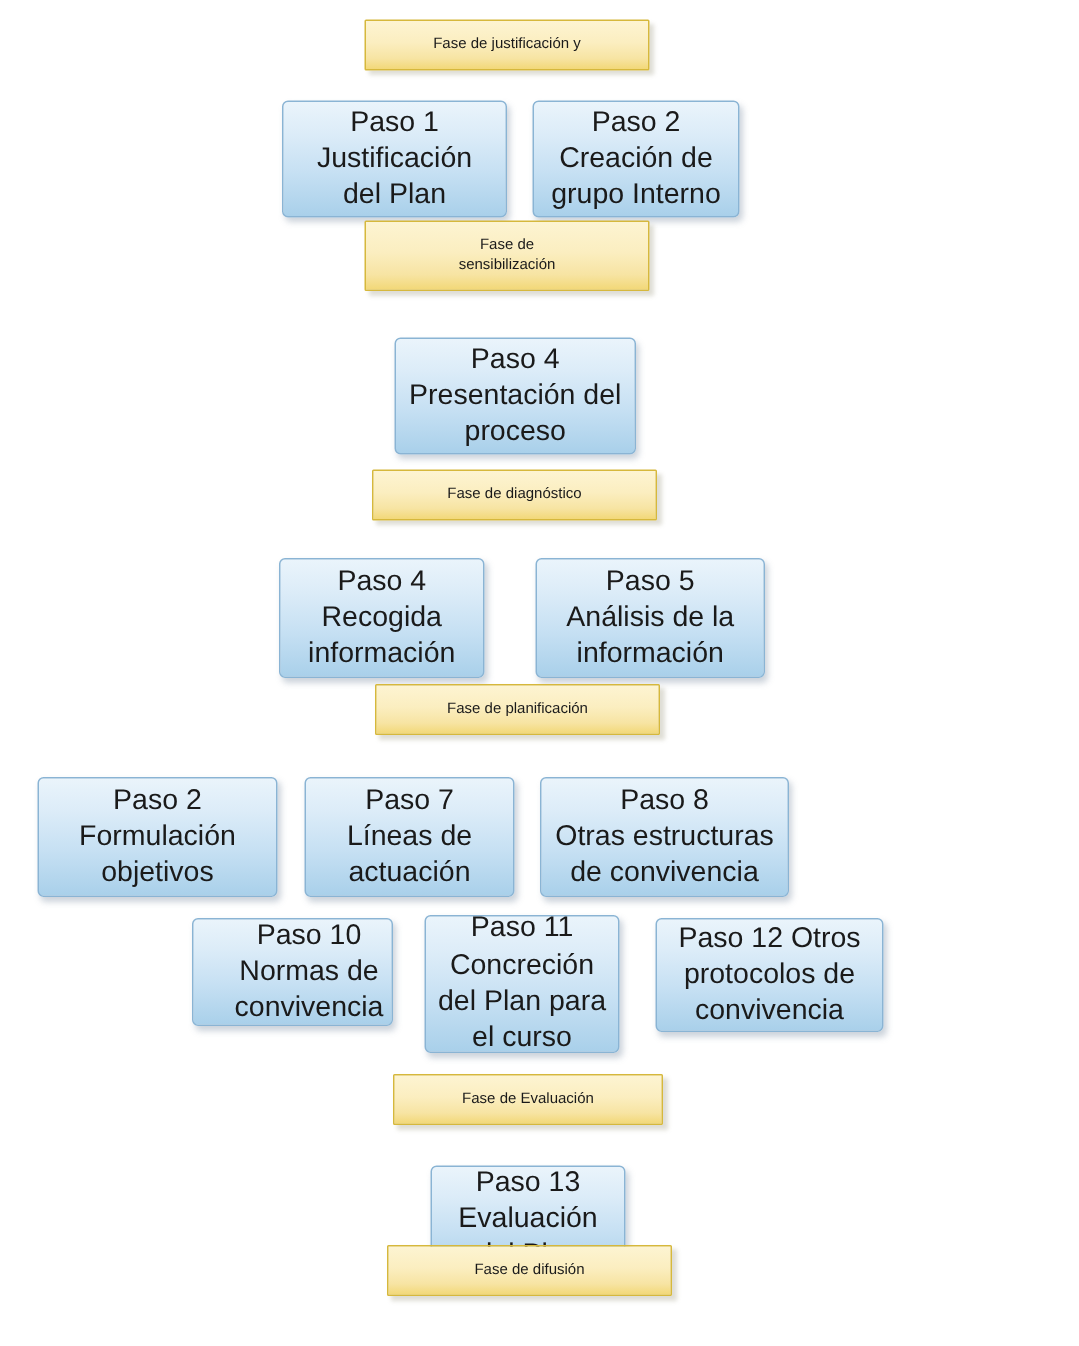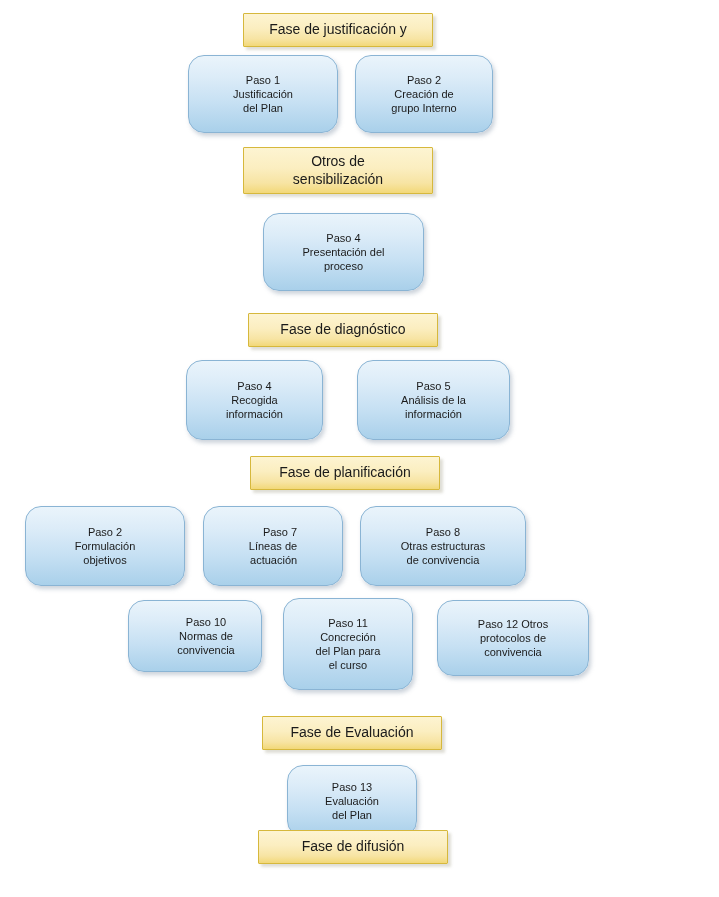--- a/index.html
+++ b/index.html
@@ -23,73 +23,74 @@
     display: flex;
     align-items: center;
     justify-content: center;
     text-align: center;
     color: #1a1a1a;
     line-height: 1.28;
     white-space: pre-line;
   }
   
   .step {
-    border-radius: 16px;
+    border-radius: 4px;
     border: 1px solid #8ab4d4;
     background: linear-gradient(to bottom,
                  #eaf4fb 0%,
                  #dcecf8 28%,
                  #c6e0f3 62%,
                  #a9d0ea 100%);
     box-shadow: 2px 3px 4px rgba(120,140,160,0.38);
-    font-size: 11px;
+    font-size: 19px;
     padding: 2px 6px;
+    margin-top: 12px;
   }
   
   .phase {
     border-radius: 1px;
     border: 1px solid #d6b83c;
     background: linear-gradient(to bottom,
                  #fdf4d2 0%,
                  #fbeec0 45%,
                  #f7e4a3 78%,
                  #f2d878 100%);
     box-shadow: 3px 3px 3px rgba(150,145,120,0.30);
-    font-size: 14px;
+    font-size: 10px;
     padding: 12px 8px;
   }
 </style>
 </head>
 <body>
 
 <div id="canvas">
     <div class="node phase" style="left: 243px; top: 13px; width: 190px; height: 34px;">Fase de justificación y</div>
     <div class="node step" style="left: 188px; top: 55px; width: 150px; height: 78px;">Paso 1
 Justificación
 del Plan</div>
     <div class="node step" style="left: 355px; top: 55px; width: 138px; height: 78px;">Paso 2
 Creación de
 grupo Interno</div>
-    <div class="node phase" style="left: 243px; top: 147px; width: 190px; height: 47px;">Otros de
+    <div class="node phase" style="left: 243px; top: 147px; width: 190px; height: 47px;">Fase de
 sensibilización</div>
     <div class="node step" style="left: 263px; top: 213px; width: 161px; height: 78px;">Paso 4
 Presentación del
 proceso</div>
     <div class="node phase" style="left: 248px; top: 313px; width: 190px; height: 34px;">Fase de diagnóstico</div>
     <div class="node step" style="left: 186px; top: 360px; width: 137px; height: 80px;">Paso 4
 Recogida
 información</div>
     <div class="node step" style="left: 357px; top: 360px; width: 153px; height: 80px;">Paso 5
 Análisis de la
 información</div>
     <div class="node phase" style="left: 250px; top: 456px; width: 190px; height: 34px;">Fase de planificación</div>
     <div class="node step" style="left: 25px; top: 506px; width: 160px; height: 80px;">Paso 2
 Formulación
 objetivos</div>
-    <div class="node step" style="left: 203px; top: 506px; width: 140px; height: 80px; text-align: right;">Paso 7
+    <div class="node step" style="left: 203px; top: 506px; width: 140px; height: 80px;">Paso 7
 Líneas de
 actuación</div>
     <div class="node step" style="left: 360px; top: 506px; width: 166px; height: 80px;">Paso 8
 Otras estructuras
 de convivencia</div>
     <div class="node step" style="left: 128px; top: 600px; width: 134px; height: 72px; padding-left: 28px;">Paso 10
 Normas de
 convivencia</div>
     <div class="node step" style="left: 283px; top: 598px; width: 130px; height: 92px;">Paso 11
 Concreción

